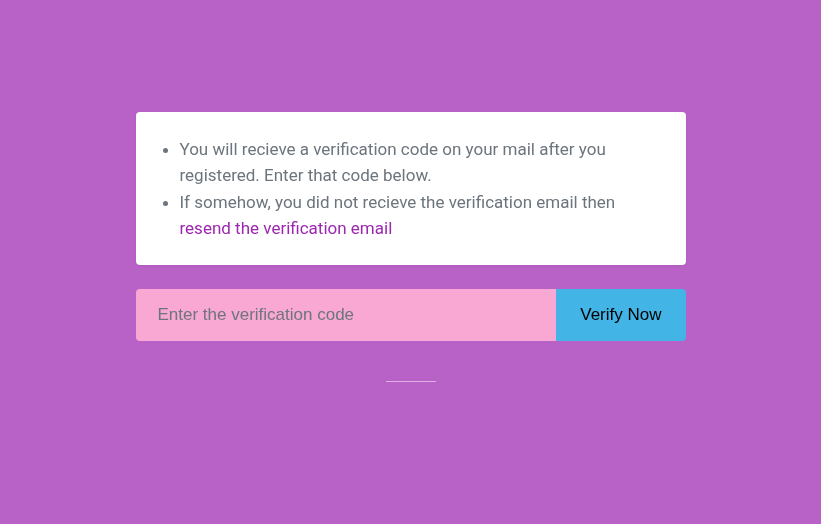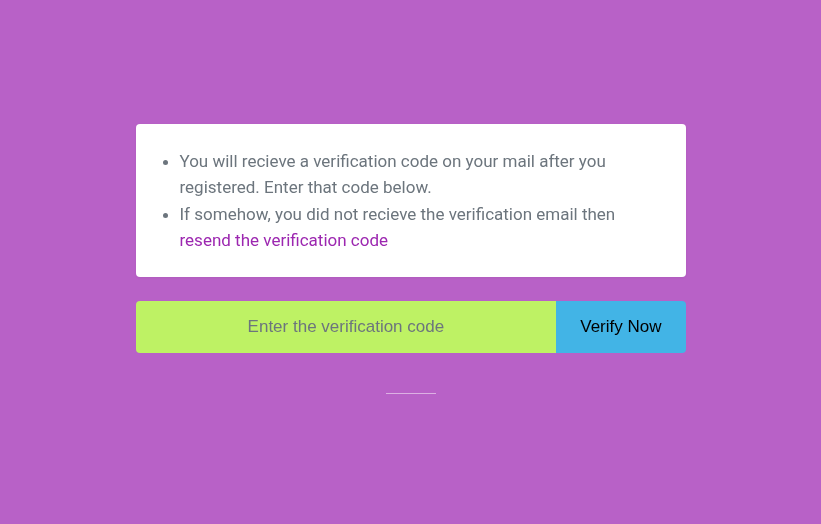--- a/index.html
+++ b/index.html
@@ -9,21 +9,21 @@
     }
     body {
       font-family: -apple-system, BlinkMacSystemFont, "Segoe UI", Roboto, "Helvetica Neue", Arial, sans-serif;
       background-color: #b861c7;
       width: 821px;
       height: 524px;
       overflow: hidden;
     }
     .container {
       width: 550px;
-      margin: 16px auto;
+      margin: 4px auto;
       padding-top: 108px;
     }
     .info-card {
       background-color: #ffffff;
       border-radius: 4px;
       padding: 24px 24px 24px 24px;
       box-shadow: 0 1px 3px rgba(0,0,0,0.05);
       margin-bottom: 24px;
     }
     .info-card ul {
@@ -43,28 +43,27 @@
       text-decoration: none;
       cursor: pointer;
     }
     .input-row {
       display: flex;
       align-items: stretch;
       margin-bottom: 40px;
     }
     .code-input {
       flex: 1;
-      background-color: #bef264;
+      background-color: #f9a8d4;
       border: none;
       border-radius: 4px 0 0 4px;
       padding: 16px 22px;
       font-size: 17px;
       color: #495057;
       outline: none;
-      text-align: center;
     }
     .code-input::placeholder {
       color: #6c757d;
     }
     .verify-btn {
       background-color: #42b4e6;
       color: #000000;
       border: none;
       padding: 16px 24px;
       font-size: 17px;
@@ -79,21 +78,21 @@
     }
   </style>
 </head>
 <body>
 
 <div class="container">
   <div class="info-card">
     <ul>
       <li>You will recieve a verification code on your mail after you registered. Enter that code below.</li>
       <li>
-        <span>If somehow, you did not recieve the verification email then </span><a class="resend-link">resend the verification code</a>
+        <span>If somehow, you did not recieve the verification email then </span><a class="resend-link">resend the verification email</a>
       </li>
     </ul>
   </div>
 
   <div class="input-row">
     <input type="text" class="code-input" placeholder="Enter the verification code" style="">
     <button class="verify-btn">Verify Now</button>
   </div>
 
   <div class="divider"></div>

